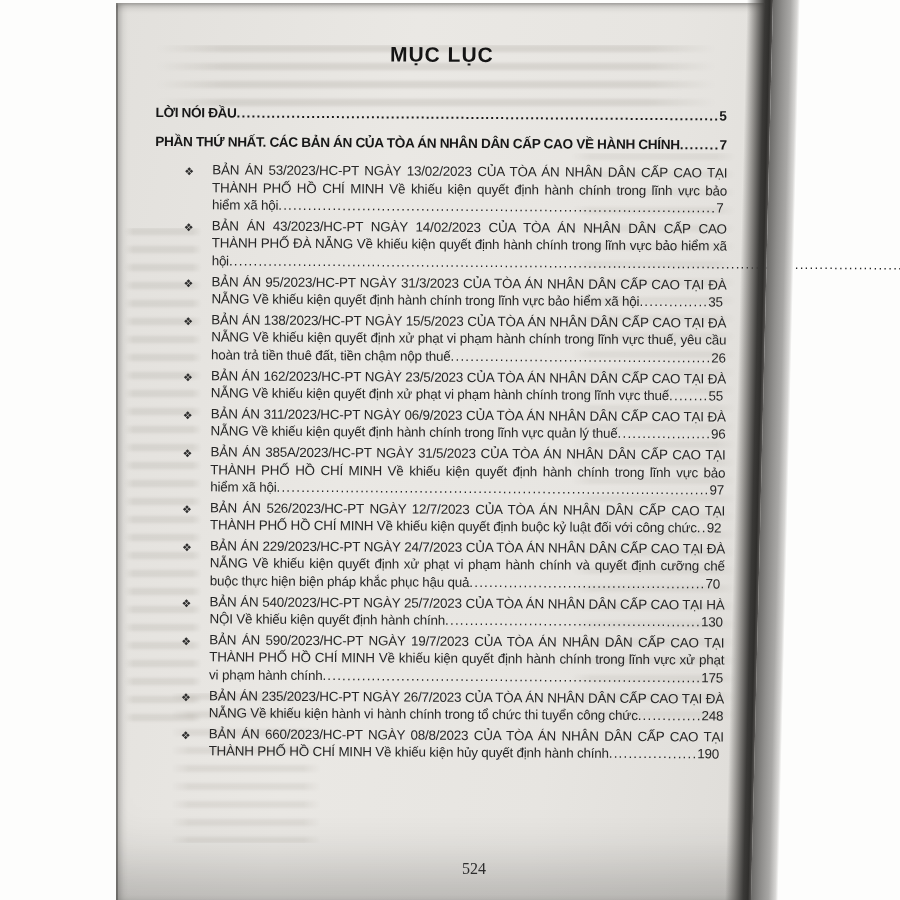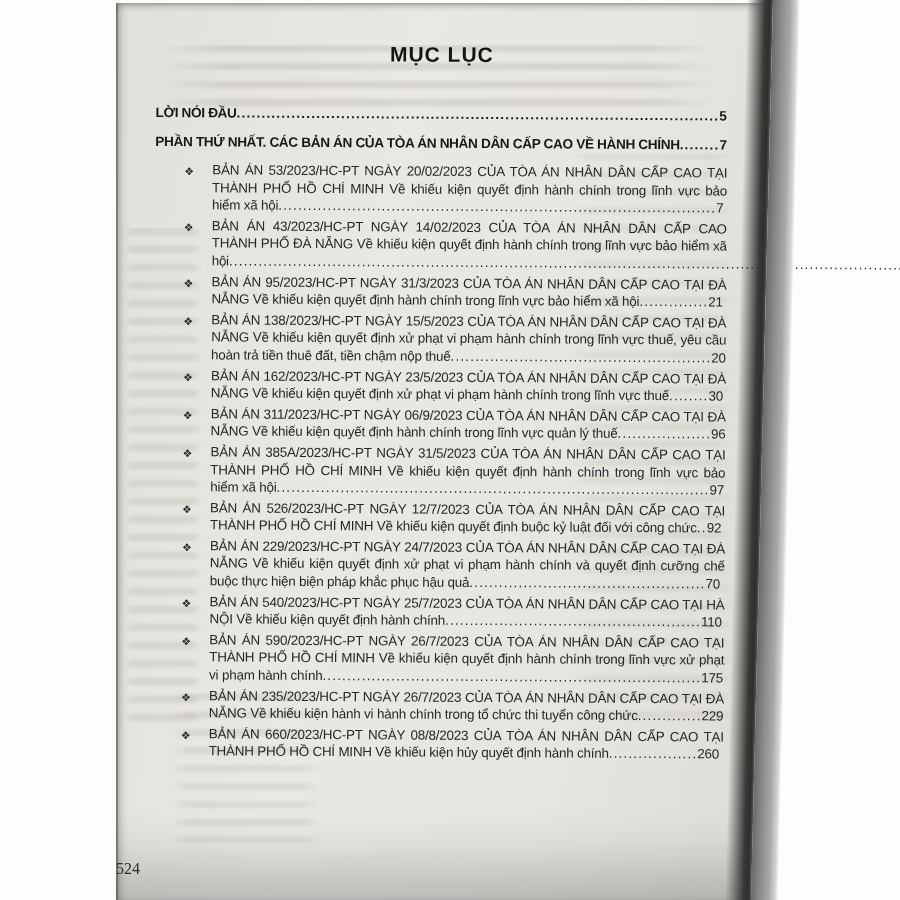--- a/index.html
+++ b/index.html
@@ -72,21 +72,21 @@
     position:relative; padding-left:57px; margin-bottom:3px;
     font-size:13.4px; letter-spacing:-0.2px; line-height:17.6px;
     text-align:justify; color:#262626;
   }
   .bullet {
     position:absolute; left:29px; top:2px; font-size:11px; color:#2e2e2e;
   }
   .dots { letter-spacing:1.2px; }
   .pg { white-space:nowrap; }
   .footer-num {
-    position:absolute; left:0; top:857px; width:716px; 
+    position:absolute; left:0; top:857px; width:716px; text-align:center;
     font-family:"Liberation Serif", serif; font-size:16px; color:#2c2c2c;
   }
 </style>
 </head>
 <body>
 
 <div class="photo">
   <div class="page">
 
     <div class="bleed b1"></div>
@@ -95,33 +95,33 @@
     <div class="bleed b4"></div>
 
     <div class="content">
       <h1 class="toc-title">MỤC LỤC</h1>
 
       <div class="toc-head leader-line"><span>LỜI NÓI ĐẦU</span><span class="dots">.................................................................................................</span><span class="pg">5</span></div>
 
       <div class="toc-head leader-line"><span>PHẦN THỨ NHẤT. CÁC BẢN ÁN CỦA TÒA ÁN NHÂN DÂN CẤP CAO VỀ HÀNH CHÍNH</span><span class="dots">........</span><span class="pg">7</span></div>
 
       <div class="entries">
-        <div class="entry leader-line"><span class="bullet">❖</span><span>BẢN ÁN 53/2023/HC-PT NGÀY 20/02/2023 CỦA TÒA ÁN NHÂN DÂN CẤP CAO TẠI THÀNH PHỐ HỒ CHÍ MINH Về khiếu kiện quyết định hành chính trong lĩnh vực bảo hiểm xã hội</span><span class="dots">.........................................................................................</span><span class="pg">7</span></div>
+        <div class="entry leader-line"><span class="bullet">❖</span><span>BẢN ÁN 53/2023/HC-PT NGÀY 13/02/2023 CỦA TÒA ÁN NHÂN DÂN CẤP CAO TẠI THÀNH PHỐ HỒ CHÍ MINH Về khiếu kiện quyết định hành chính trong lĩnh vực bảo hiểm xã hội</span><span class="dots">.........................................................................................</span><span class="pg">7</span></div>
         <div class="entry leader-line"><span class="bullet">❖</span><span>BẢN ÁN 43/2023/HC-PT NGÀY 14/02/2023 CỦA TÒA ÁN NHÂN DÂN CẤP CAO THÀNH PHỐ ĐÀ NẴNG Về khiếu kiện quyết định hành chính trong lĩnh vực bảo hiểm xã hội</span><span class="dots">........................................................................................................................................................................................................................................................................................................................................................................................................................................................................................................................................................................................................................</span></div>
-        <div class="entry leader-line"><span class="bullet">❖</span><span>BẢN ÁN 95/2023/HC-PT NGÀY 31/3/2023 CỦA TÒA ÁN NHÂN DÂN CẤP CAO TẠI ĐÀ NẴNG Về khiếu kiện quyết định hành chính trong lĩnh vực bảo hiểm xã hội</span><span class="dots">..............</span><span class="pg">21</span></div>
-        <div class="entry leader-line"><span class="bullet">❖</span><span>BẢN ÁN 138/2023/HC-PT NGÀY 15/5/2023 CỦA TÒA ÁN NHÂN DÂN CẤP CAO TẠI ĐÀ NẴNG Về khiếu kiện quyết định xử phạt vi phạm hành chính trong lĩnh vực thuế, yêu cầu hoàn trả tiền thuê đất, tiền chậm nộp thuế</span><span class="dots">.....................................................</span><span class="pg">20</span></div>
-        <div class="entry leader-line"><span class="bullet">❖</span><span>BẢN ÁN 162/2023/HC-PT NGÀY 23/5/2023 CỦA TÒA ÁN NHÂN DÂN CẤP CAO TẠI ĐÀ NẴNG Về khiếu kiện quyết định xử phạt vi phạm hành chính trong lĩnh vực thuế</span><span class="dots">........</span><span class="pg">30</span></div>
+        <div class="entry leader-line"><span class="bullet">❖</span><span>BẢN ÁN 95/2023/HC-PT NGÀY 31/3/2023 CỦA TÒA ÁN NHÂN DÂN CẤP CAO TẠI ĐÀ NẴNG Về khiếu kiện quyết định hành chính trong lĩnh vực bảo hiểm xã hội</span><span class="dots">..............</span><span class="pg">35</span></div>
+        <div class="entry leader-line"><span class="bullet">❖</span><span>BẢN ÁN 138/2023/HC-PT NGÀY 15/5/2023 CỦA TÒA ÁN NHÂN DÂN CẤP CAO TẠI ĐÀ NẴNG Về khiếu kiện quyết định xử phạt vi phạm hành chính trong lĩnh vực thuế, yêu cầu hoàn trả tiền thuê đất, tiền chậm nộp thuế</span><span class="dots">.....................................................</span><span class="pg">26</span></div>
+        <div class="entry leader-line"><span class="bullet">❖</span><span>BẢN ÁN 162/2023/HC-PT NGÀY 23/5/2023 CỦA TÒA ÁN NHÂN DÂN CẤP CAO TẠI ĐÀ NẴNG Về khiếu kiện quyết định xử phạt vi phạm hành chính trong lĩnh vực thuế</span><span class="dots">........</span><span class="pg">55</span></div>
         <div class="entry leader-line"><span class="bullet">❖</span><span>BẢN ÁN 311/2023/HC-PT NGÀY 06/9/2023 CỦA TÒA ÁN NHÂN DÂN CẤP CAO TẠI ĐÀ NẴNG Về khiếu kiện quyết định hành chính trong lĩnh vực quản lý thuế</span><span class="dots">...................</span><span class="pg">96</span></div>
         <div class="entry leader-line"><span class="bullet">❖</span><span>BẢN ÁN 385A/2023/HC-PT NGÀY 31/5/2023 CỦA TÒA ÁN NHÂN DÂN CẤP CAO TẠI THÀNH PHỐ HỒ CHÍ MINH Về khiếu kiện quyết định hành chính trong lĩnh vực bảo hiểm xã hội</span><span class="dots">........................................................................................</span><span class="pg">97</span></div>
         <div class="entry leader-line"><span class="bullet">❖</span><span>BẢN ÁN 526/2023/HC-PT NGÀY 12/7/2023 CỦA TÒA ÁN NHÂN DÂN CẤP CAO TẠI THÀNH PHỐ HỒ CHÍ MINH Về khiếu kiện quyết định buộc kỷ luật đối với công chức</span><span class="dots">..</span><span class="pg">92</span></div>
         <div class="entry leader-line"><span class="bullet">❖</span><span>BẢN ÁN 229/2023/HC-PT NGÀY 24/7/2023 CỦA TÒA ÁN NHÂN DÂN CẤP CAO TẠI ĐÀ NẴNG Về khiếu kiện quyết định xử phạt vi phạm hành chính và quyết định cưỡng chế buộc thực hiện biện pháp khắc phục hậu quả</span><span class="dots">................................................</span><span class="pg">70</span></div>
-        <div class="entry leader-line"><span class="bullet">❖</span><span>BẢN ÁN 540/2023/HC-PT NGÀY 25/7/2023 CỦA TÒA ÁN NHÂN DÂN CẤP CAO TẠI HÀ NỘI Về khiếu kiện quyết định hành chính</span><span class="dots">....................................................</span><span class="pg">110</span></div>
-        <div class="entry leader-line"><span class="bullet">❖</span><span>BẢN ÁN 590/2023/HC-PT NGÀY 26/7/2023 CỦA TÒA ÁN NHÂN DÂN CẤP CAO TẠI THÀNH PHỐ HỒ CHÍ MINH Về khiếu kiện quyết định hành chính trong lĩnh vực xử phạt vi phạm hành chính</span><span class="dots">.............................................................................</span><span class="pg">175</span></div>
-        <div class="entry leader-line"><span class="bullet">❖</span><span>BẢN ÁN 235/2023/HC-PT NGÀY 26/7/2023 CỦA TÒA ÁN NHÂN DÂN CẤP CAO TẠI ĐÀ NẴNG Về khiếu kiện hành vi hành chính trong tổ chức thi tuyển công chức</span><span class="dots">.............</span><span class="pg">229</span></div>
-        <div class="entry leader-line"><span class="bullet">❖</span><span>BẢN ÁN 660/2023/HC-PT NGÀY 08/8/2023 CỦA TÒA ÁN NHÂN DÂN CẤP CAO TẠI THÀNH PHỐ HỒ CHÍ MINH Về khiếu kiện hủy quyết định hành chính</span><span class="dots">..................</span><span class="pg">260</span></div>
+        <div class="entry leader-line"><span class="bullet">❖</span><span>BẢN ÁN 540/2023/HC-PT NGÀY 25/7/2023 CỦA TÒA ÁN NHÂN DÂN CẤP CAO TẠI HÀ NỘI Về khiếu kiện quyết định hành chính</span><span class="dots">....................................................</span><span class="pg">130</span></div>
+        <div class="entry leader-line"><span class="bullet">❖</span><span>BẢN ÁN 590/2023/HC-PT NGÀY 19/7/2023 CỦA TÒA ÁN NHÂN DÂN CẤP CAO TẠI THÀNH PHỐ HỒ CHÍ MINH Về khiếu kiện quyết định hành chính trong lĩnh vực xử phạt vi phạm hành chính</span><span class="dots">.............................................................................</span><span class="pg">175</span></div>
+        <div class="entry leader-line"><span class="bullet">❖</span><span>BẢN ÁN 235/2023/HC-PT NGÀY 26/7/2023 CỦA TÒA ÁN NHÂN DÂN CẤP CAO TẠI ĐÀ NẴNG Về khiếu kiện hành vi hành chính trong tổ chức thi tuyển công chức</span><span class="dots">.............</span><span class="pg">248</span></div>
+        <div class="entry leader-line"><span class="bullet">❖</span><span>BẢN ÁN 660/2023/HC-PT NGÀY 08/8/2023 CỦA TÒA ÁN NHÂN DÂN CẤP CAO TẠI THÀNH PHỐ HỒ CHÍ MINH Về khiếu kiện hủy quyết định hành chính</span><span class="dots">..................</span><span class="pg">190</span></div>
       </div>
     </div>
 
     <div class="footer-num">524</div>
   </div>
 
   <div class="edge-dark"></div>
   <div class="edge-gray"></div>
 </div>
 

